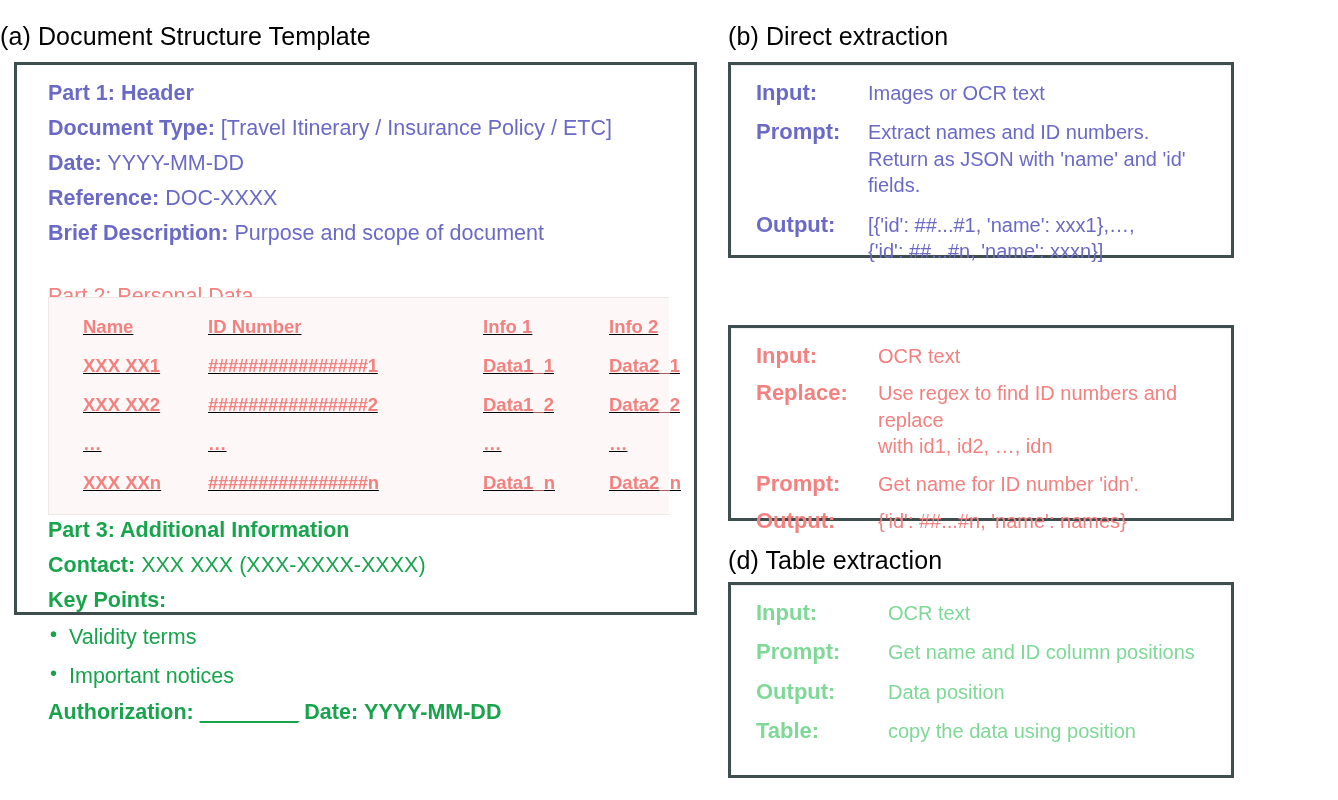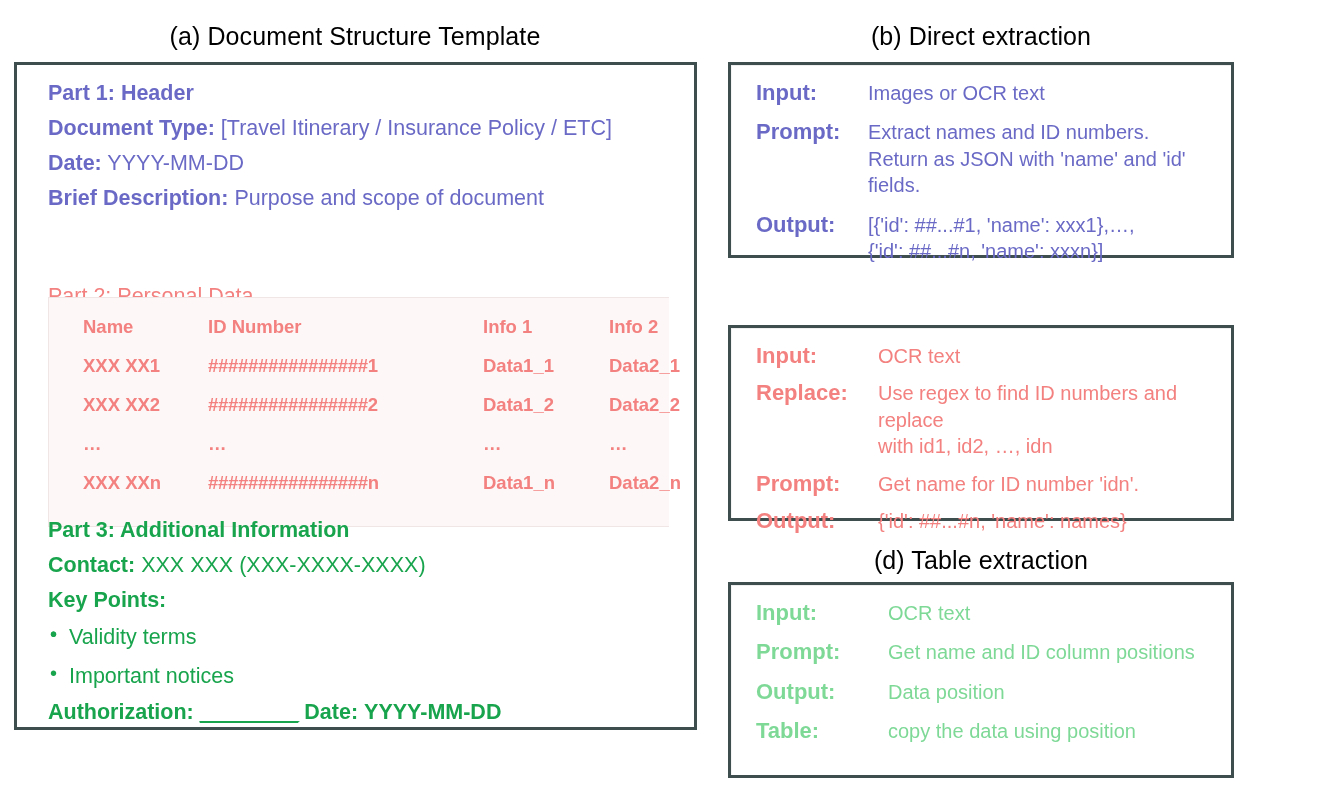--- a/index.html
+++ b/index.html
@@ -10,21 +10,21 @@
   body {
     width: 1338px;
     height: 800px;
     position: relative;
     font-family: "Liberation Sans", sans-serif;
     overflow: hidden;
   }
 
   .panel-title {
     position: absolute;
-    text-align: center;
+    text-align: left;
     color: #000000;
     font-size: 25px;
     font-weight: 400;
     letter-spacing: 0.1px;
     white-space: nowrap;
   }
 
   .box {
     position: absolute;
     border: 3px solid #3e4d4d;
@@ -32,21 +32,21 @@
     box-sizing: border-box;
   }
 
   
   #panel-a-title { left: 0; top: 22px; width: 710px; }
 
   #box-a {
     left: 14px;
     top: 62px;
     width: 683px;
-    height: 668px;
+    height: 553px;
   }
 
   .doc-line {
     font-size: 21.5px;
     line-height: 1.0;
     white-space: nowrap;
   }
   .doc-line .lbl { font-weight: bold; }
 
   .purple { color: #6a6ac6; }
@@ -74,21 +74,22 @@
   
   #pd-table {
     position: absolute;
     left: 31px;
     top: 232px;
     width: 620px;
     background: #fdf7f7;
     border-top: 1px solid #f0e6e6;
     border-bottom: 1px solid #f0e6e6;
     border-left: 1px solid #f0e6e6;
-    padding: 9px 0 24px 0;
+    padding: 9px 0 12px 0;
+    text-decoration: underline;
   }
   #pd-table table {
     border-collapse: collapse;
     width: 100%;
     table-layout: fixed;
   }
   #pd-table th, #pd-table td {
     text-align: left;
     font-size: 18.5px;
     font-weight: bold;
@@ -194,20 +195,24 @@
     <div class="doc-line purple">
       <span class="lbl">Part 1: Header</span>
     </div>
     <div class="doc-line purple">
       <span class="lbl">Document Type:</span>
       <span>[Travel Itinerary / Insurance Policy / ETC]</span>
     </div>
     <div class="doc-line purple">
       <span class="lbl">Date:</span>
       <span>YYYY-MM-DD</span>
+    </div>
+    <div class="doc-line purple">
+      <span class="lbl">Reference:</span>
+      <span>DOC-XXXX</span>
     </div>
     <div class="doc-line purple">
       <span class="lbl">Brief Description:</span>
       <span>Purpose and scope of document</span>
     </div>
   </div>
 
   <div id="part2-heading" class="red">Part 2: Personal Data</div>
 
   <div id="pd-table">

